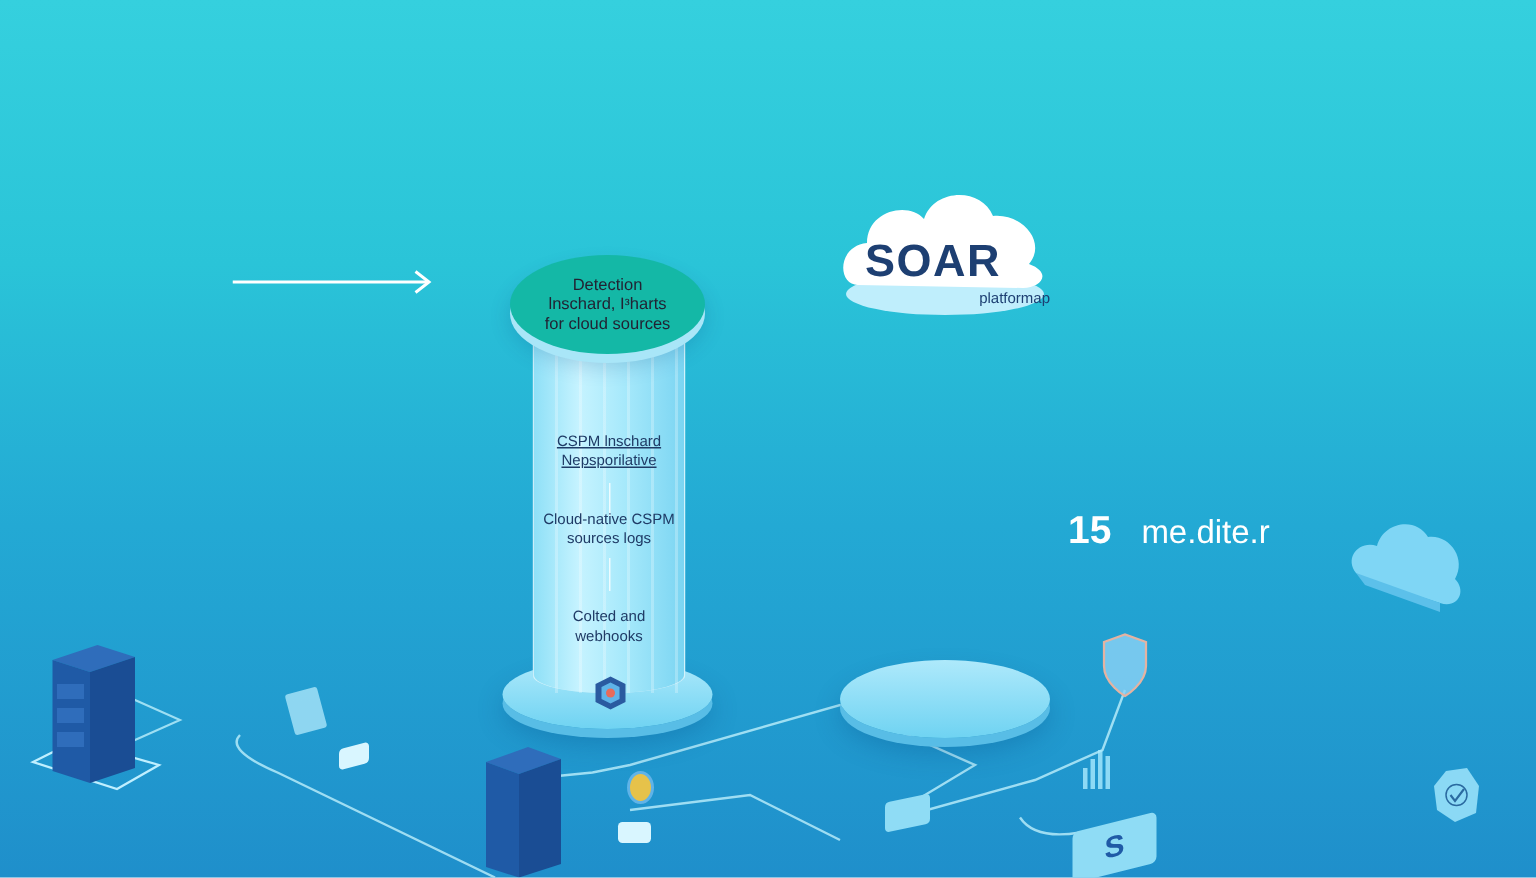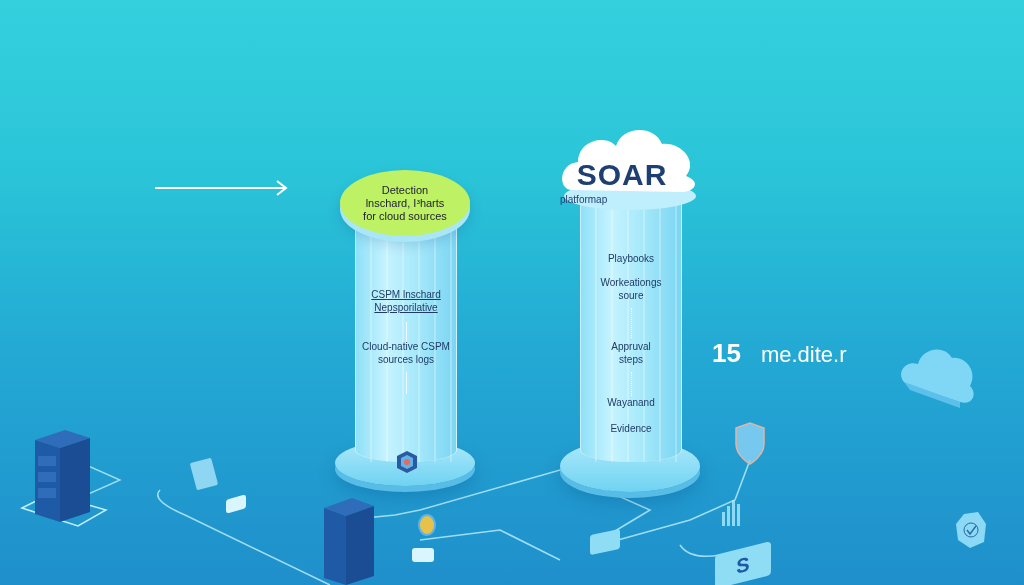--- a/index.html
+++ b/index.html
@@ -7,28 +7,28 @@
     background:linear-gradient(180deg,#35d0de 0%,#2ac4d8 30%,#23a9d4 60%,#1f8fcb 100%);
     font-family:"Liberation Sans",sans-serif;}
   .abs{position:absolute;}
   .arrow{left:155px;top:180px;width:135px;height:16px;}
   .pillar{position:absolute;}
   .p-base{position:absolute;border-radius:50%;background:linear-gradient(180deg,#aee9fb,#6fd3f2);
      box-shadow:0 6px 0 #58bde6, 0 10px 18px rgba(0,60,120,.25);}
   .p-body{position:absolute;background:linear-gradient(90deg,#8fe0f7 0%,#c6f3ff 30%,#a7e9fb 60%,#7bd5f2 100%);
      border-left:1px solid rgba(255,255,255,.6);border-right:1px solid rgba(255,255,255,.6);}
   .p-stripes{position:absolute;inset:0;background:repeating-linear-gradient(90deg,rgba(255,255,255,.0) 0 14px,rgba(255,255,255,.25) 14px 16px);}
-  .cap{position:absolute;background:#bef264;border-radius:50%;display:flex;align-items:center;justify-content:center;text-align:center;
+  .cap{position:absolute;background:#14b8a6;border-radius:50%;display:flex;align-items:center;justify-content:center;text-align:center;
      box-shadow:0 6px 0 #a9e6f8,0 8px 14px rgba(0,60,120,.2);}
   .cap-text{font-size:11px;line-height:13px;color:#223;}
   .col-label{position:absolute;left:0;right:0;text-align:center;font-size:10px;line-height:13px;color:#1f3b66;}
   .sep{position:absolute;left:50%;width:1px;background:rgba(255,255,255,.8);}
   .soar-cloud{position:absolute;}
   .soar-title{position:absolute;left:0;right:16px;text-align:center;font-size:30px;font-weight:bold;color:#1d3f72;letter-spacing:1px;}
-  .soar-sub{position:absolute;left:0;right:0;text-align:left;font-size:10px;color:#1d3f72;}
+  .soar-sub{position:absolute;left:0;right:0;text-align:right;font-size:10px;color:#1d3f72;}
   .big-label{left:712px;top:338px;color:#fff;font-size:26px;}
   .big-label .num{font-weight:bold;margin-top:36px;}
   .big-label .txt{font-size:22px;margin-left:20px;}
   .line{fill:none;stroke:rgba(200,245,255,.75);stroke-width:1.6;}
 </style>
 </head>
 <body>
 
 <svg class="abs" style="left:0;top:0" width="1024" height="585">
   <path class="line" d="M160 490 Q150 500 185 515 L330 585"></path>
@@ -51,59 +51,41 @@
     <div class="col-label" style="top:88px;text-decoration:underline;">
       <div>CSPM lnschard</div>
       <div>Nepsporilative</div>
     </div>
     <div class="sep" style="top:122px;height:22px;"></div>
     <div class="col-label" style="top:140px;">
       <div>Cloud-native CSPM</div>
       <div>sources logs</div>
     </div>
     <div class="sep" style="top:172px;height:22px;"></div>
+    <div class="col-label" style="top:205px;">
+      <div>Colted and</div>
+      <div>webhooks</div>
+    </div>
     <svg class="abs" style="left:40px;top:250px" width="22" height="24">
       <polygon points="11,1 21,6 21,18 11,23 1,18 1,6" fill="#2a5aa0"></polygon>
       <polygon points="11,5 17,8 17,16 11,19 5,16 5,8" fill="#5fb3e8"></polygon>
       <circle cx="11" cy="12" r="3" fill="#e86a5a"></circle>
     </svg>
   </div>
   <div class="cap" style="left:5px;top:0;width:130px;height:66px;">
     <div class="cap-text">
       <div>Detection</div>
       <div>lnschard, Iᵌharts</div>
       <div>for cloud sources</div>
     </div>
   </div>
 </div>
 
 <div class="pillar" style="left:560px;top:120px;width:140px;height:380px;">
   <div class="p-base" style="left:0;top:320px;width:140px;height:52px;"></div>
-  <div class="p-body" style="left:20px;top:80px;width:100px;height:262px;border-radius:0 0 50px 50px/0 0 12px 12px;">
-    <div class="p-stripes"></div>
-    <div class="col-label" style="top:52px;">
-      <div>Playbooks</div>
-    </div>
-    <div class="col-label" style="top:76px;">
-      <div>Workeationgs</div>
-      <div>soure</div>
-    </div>
-    <div class="sep" style="top:108px;height:30px;border-left:1px dotted #fff;background:none;"></div>
-    <div class="col-label" style="top:140px;">
-      <div>Appruval</div>
-      <div>steps</div>
-    </div>
-    <div class="sep" style="top:172px;height:24px;border-left:1px dotted #fff;background:none;"></div>
-    <div class="col-label" style="top:196px;">
-      <div>Wayanand</div>
-    </div>
-    <div class="col-label" style="top:222px;">
-      <div>Evidence</div>
-    </div>
-  </div>
 
   <svg class="soar-cloud" style="left:-2px;top:0" width="144" height="92">
     <ellipse cx="72" cy="76" rx="66" ry="14" fill="#bfeefc"></ellipse>
     <path d="M14 70 C0 70 0 44 20 42 C20 20 48 14 58 26 C64 6 96 4 104 24 C124 22 140 42 128 56 C144 62 136 72 124 72 Z" fill="#fff"></path>
   </svg>
   <div class="soar-title" style="top:38px;">SOAR</div>
   <div class="soar-sub" style="top:74px;">platformap</div>
 </div>
 
 <div class="abs big-label">

